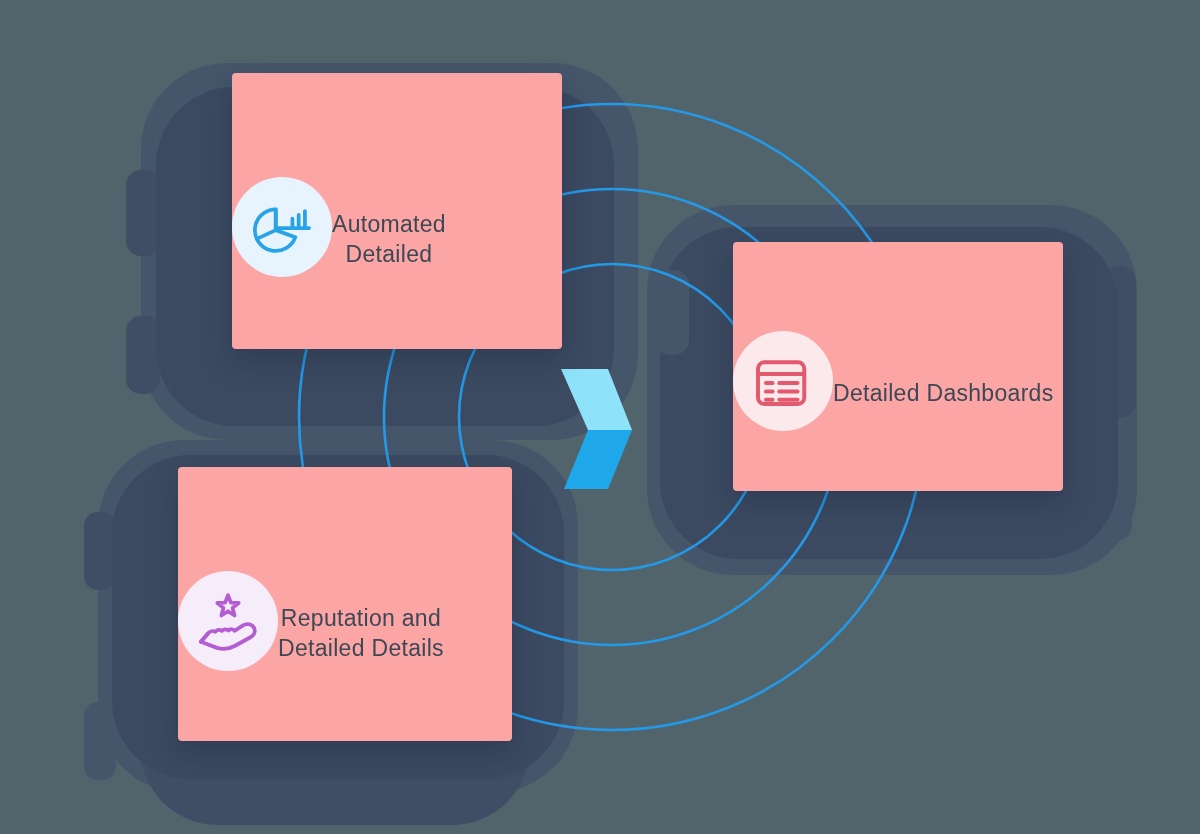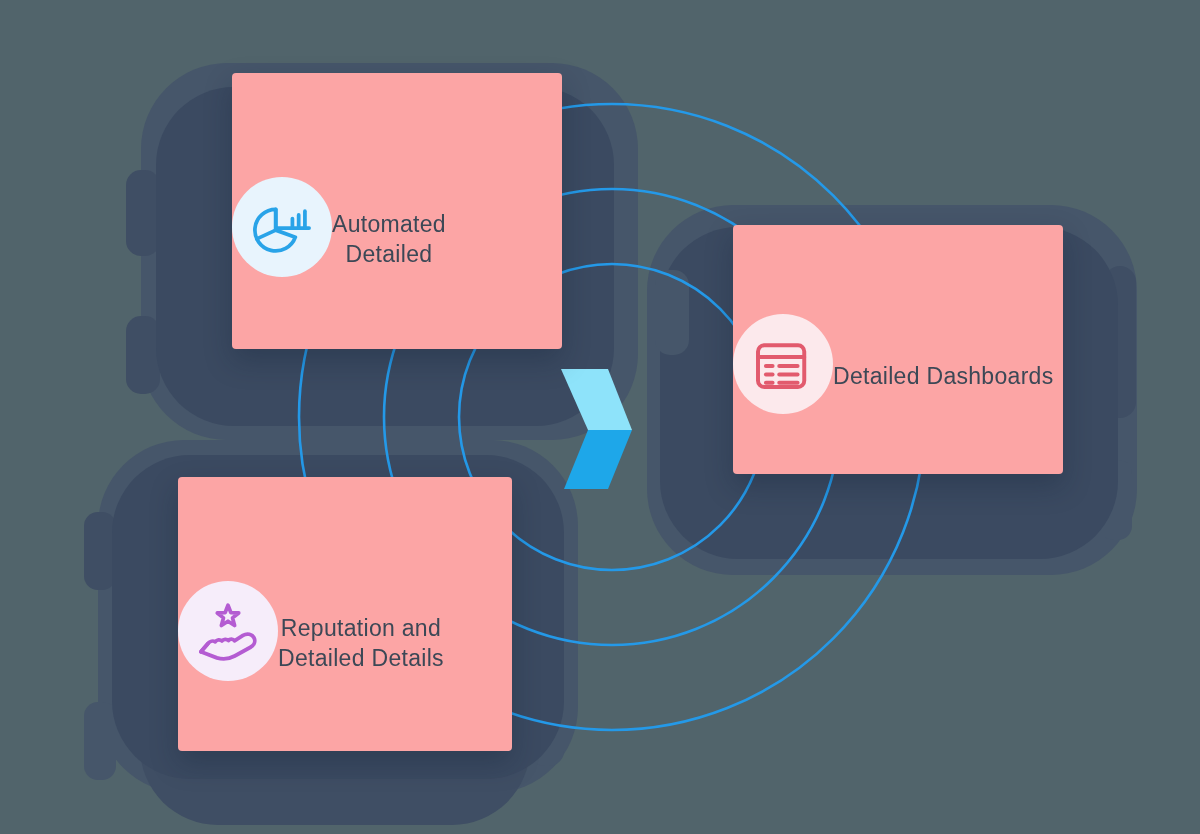--- a/index.html
+++ b/index.html
@@ -79,40 +79,40 @@
         <path d="M32,24.3 V18.2"></path>
         <path d="M35,24.3 V16.4"></path>
       </g>
     </svg>
     <div class="card-title">
       <span>Automated</span>
       <span>Detailed</span>
     </div>
   </div>
 
-  <div class="card" style="left:733px;top:225px;width:330px;height:221px;padding-top:28px;">
+  <div class="card" style="left:733px;top:242px;width:330px;height:221px;padding-top:28px;">
     <svg class="card-icon" viewBox="0 0 48 48">
       <circle cx="24" cy="24" r="24" fill="#FCE9EC"></circle>
       <g class="glyph" stroke-width="1.9" stroke="#E25A6D">
         <rect x="12" y="15" width="22.2" height="20" rx="3"></rect>
         <path d="M12,20.6 H34.2"></path>
         <path d="M15.8,25 H19"></path>
           <path d="M22.2,25 H31"></path>
         <path d="M15.8,29 H19"></path>
           <path d="M22.2,29 H31"></path>
         <path d="M15.8,33 H19"></path>
           <path d="M22.2,33 H31"></path>
       </g>
     </svg>
     <div class="card-title">
       <span>Detailed Dashboards</span>
     </div>
   </div>
 
-  <div class="card" style="left:178px;top:477px;width:334px;height:240px;padding-top:34px;">
+  <div class="card" style="left:178px;top:467px;width:334px;height:240px;padding-top:34px;">
     <svg class="card-icon" viewBox="0 0 48 48">
       <circle cx="24" cy="24" r="24" fill="#F6EDFA"></circle>
       <g class="glyph" stroke-width="1.8" stroke="#B45CD2">
         <polygon points="24,11.6 25.35,15.14 29.14,15.33 26.19,17.71 27.17,21.37 24,19.3 20.83,21.37 21.81,17.71 18.86,15.33 22.65,15.14"></polygon>
         <path d="M11,34 L14.4,30 C15.3,28.9 16.8,28.5 17.9,29.2 C18.6,28.1 20.2,27.9 21.1,28.8 C21.8,27.8 23.4,27.7 24.2,28.6 C24.9,27.7 26.4,27.7 27.1,28.7 L31.2,26.1 C33.2,24.9 35.6,25.5 36.5,27.3 C37.3,28.9 36.6,30.8 34.8,31.8 L27.2,36 C24.6,37.4 21.5,37.7 18.7,36.9 L11,34 Z"></path>
         <path d="M11,34 L14.4,30"></path>
       </g>
     </svg>
     <div class="card-title">
       <span>Reputation and</span>

